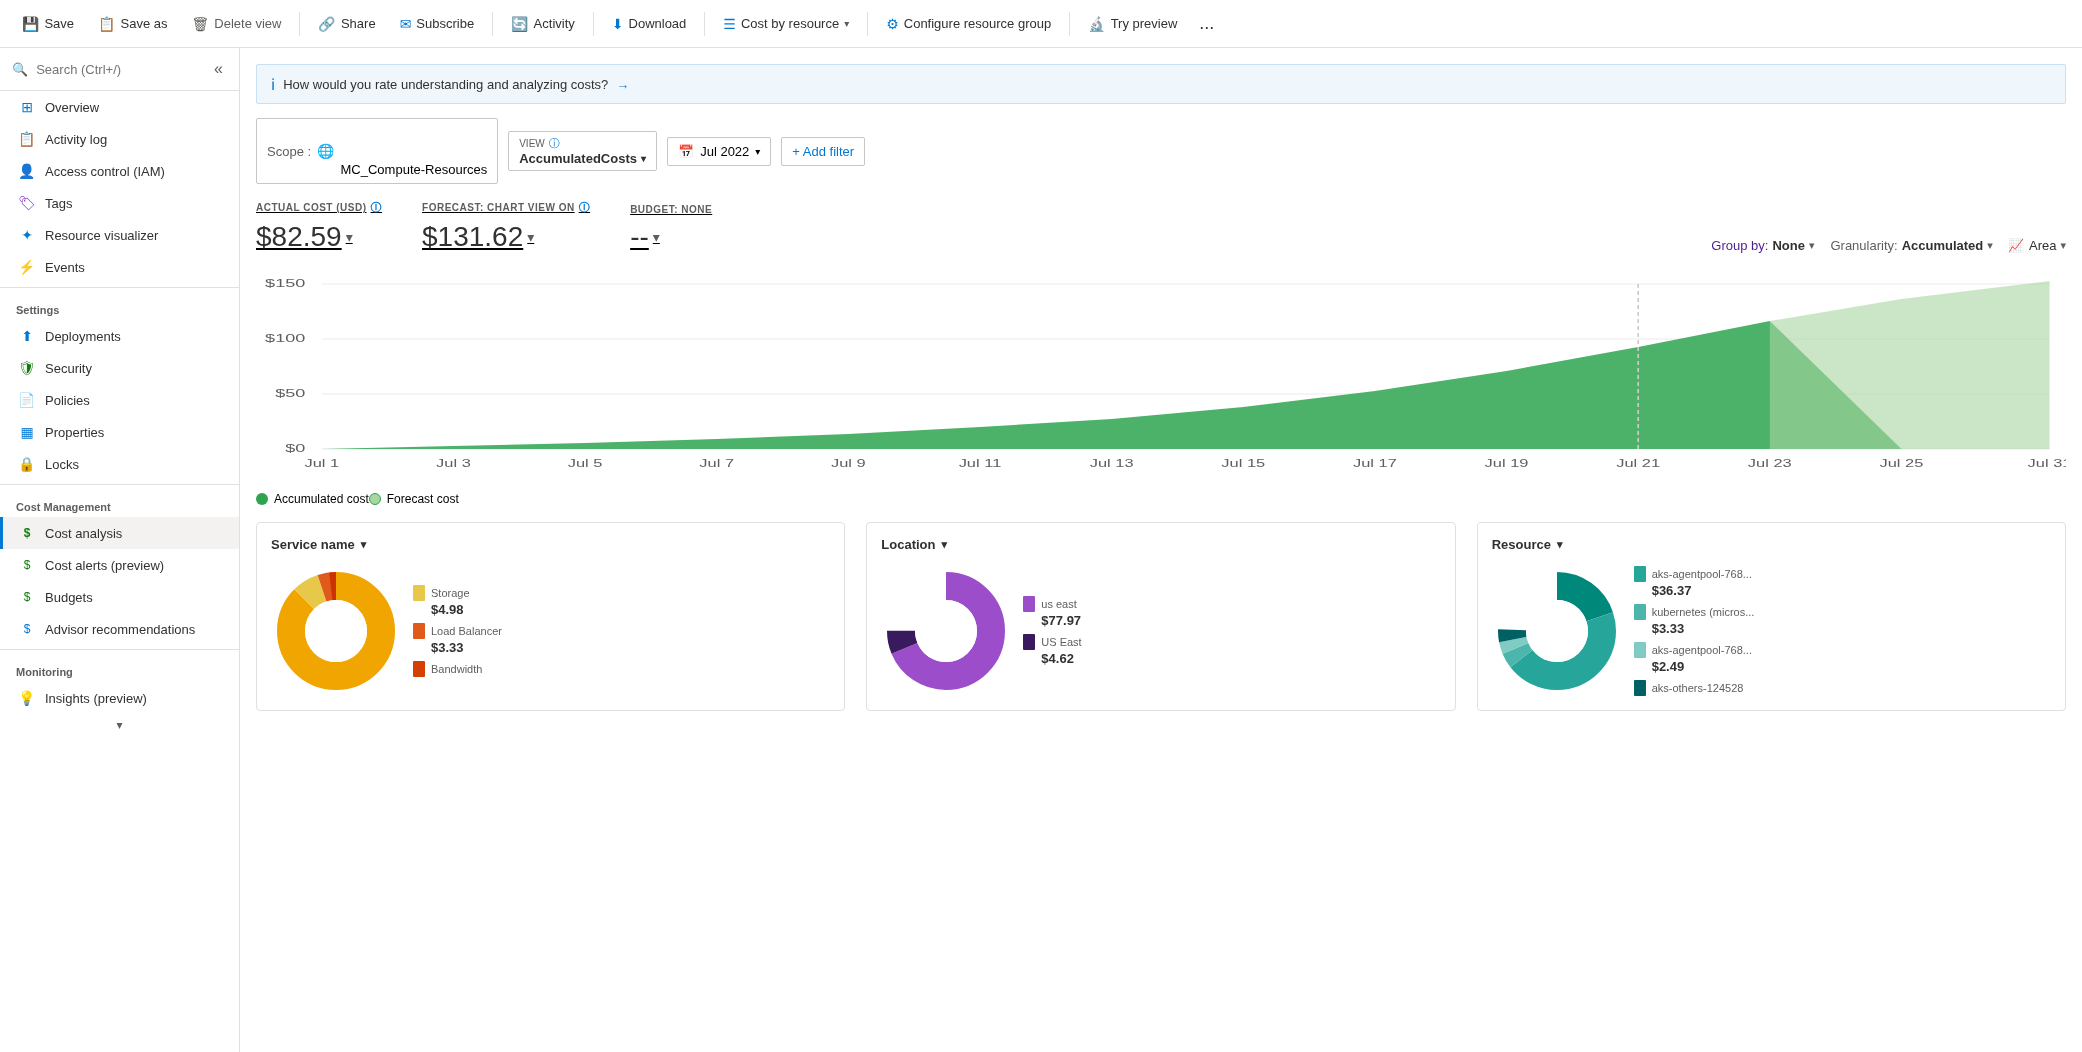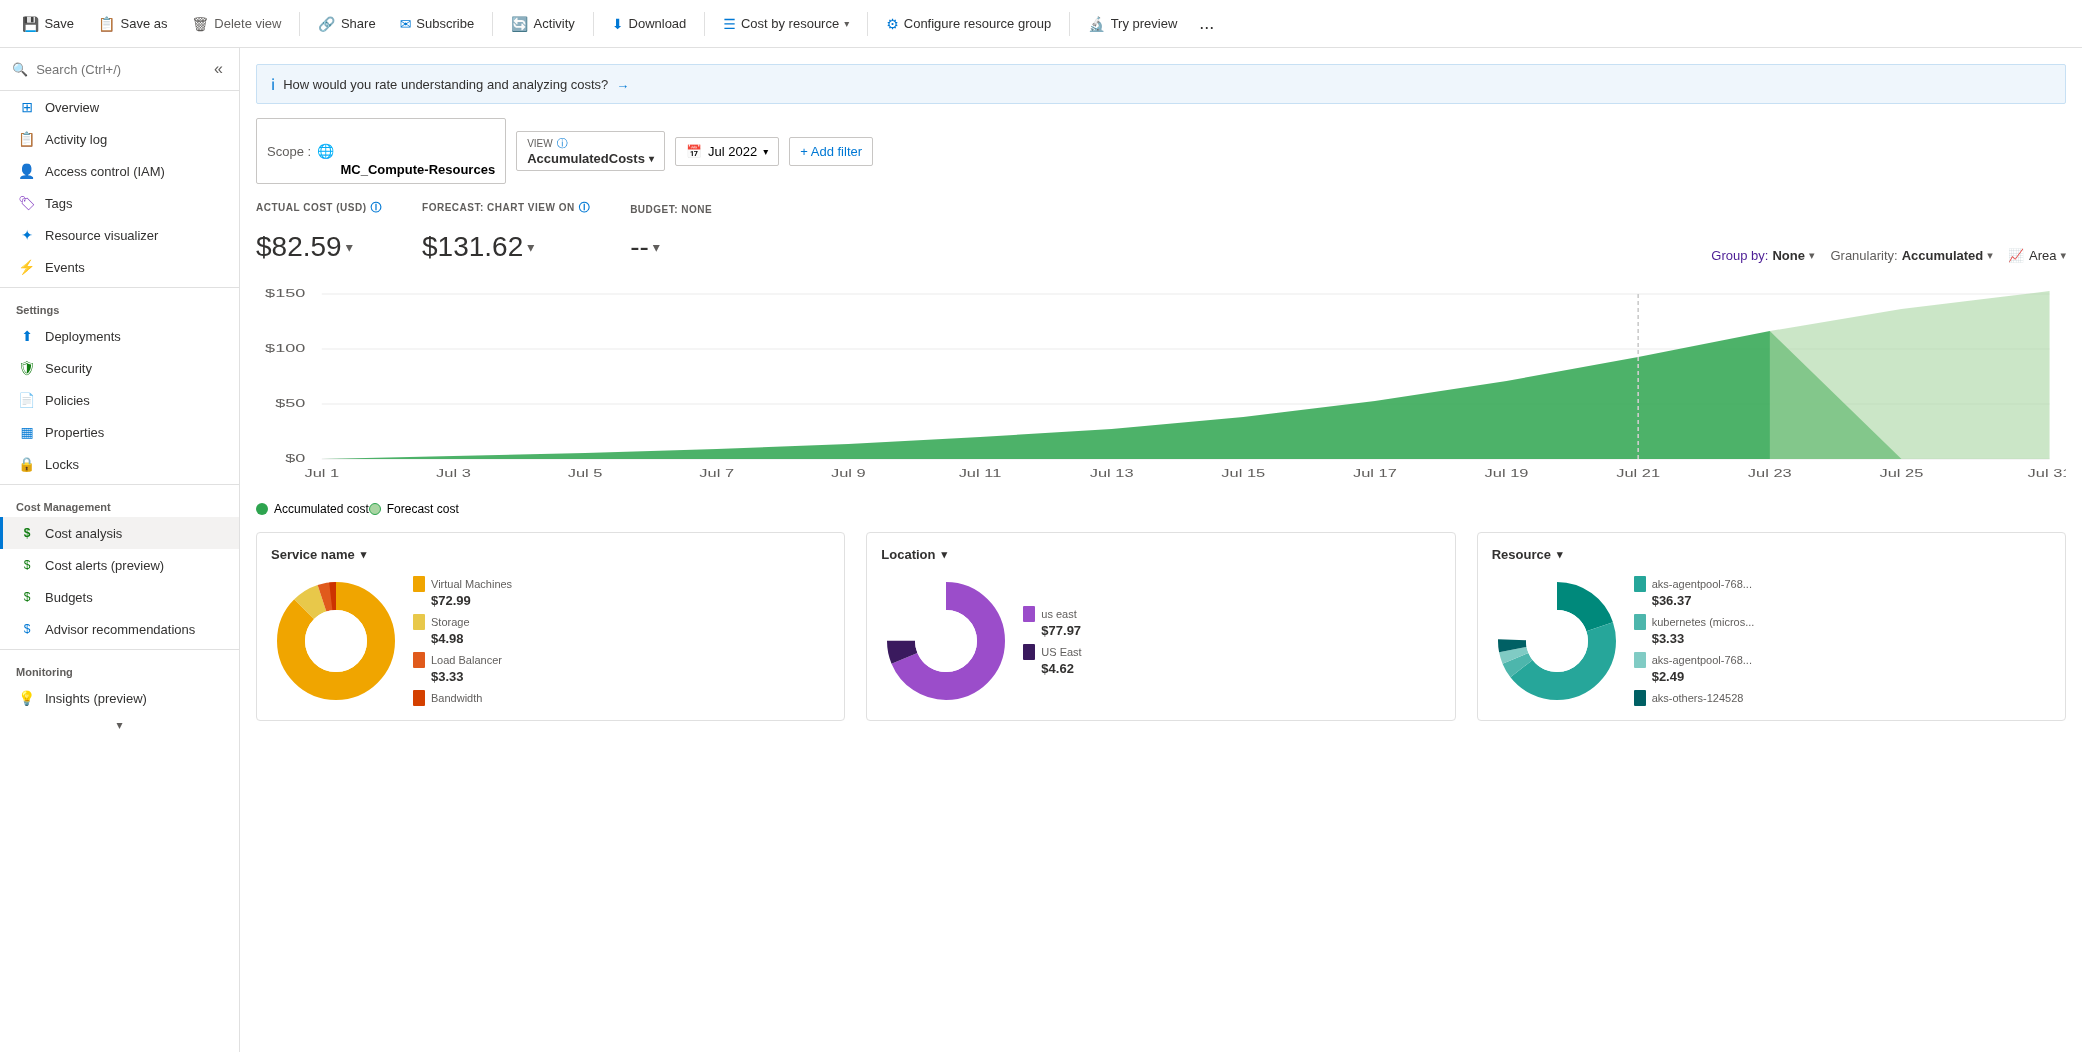--- a/index.html
+++ b/index.html
@@ -92,21 +92,21 @@
       display: flex; align-items: center; gap: 6px;
       border: 1px solid #c8c6c4; border-radius: 2px; padding: 6px 10px;
       background: #fff; cursor: pointer; font-size: 13px; color: #0078d4;
     }
 
     
     .metrics-row {
       display: flex; align-items: flex-end; gap: 40px;
       margin-bottom: 16px; flex-wrap: wrap;
     }
-    .metric-item { display: flex; flex-direction: column; gap: 16px; }
+    .metric-item { display: flex; flex-direction: column; gap: 6px; text-decoration: underline; }
     .metric-label { font-size: 10px; font-weight: 600; color: #605e5c; text-transform: uppercase; letter-spacing: 0.5px; display: flex; align-items: center; gap: 4px; }
     .metric-value { font-size: 28px; font-weight: 300; color: #323130; display: flex; align-items: center; gap: 4px; }
     .metric-value .chevron { font-size: 14px; color: #605e5c; }
     .metric-spacer { flex: 1; }
     .chart-controls { display: flex; align-items: center; gap: 16px; font-size: 13px; }
     .chart-control-item { display: flex; align-items: center; gap: 4px; cursor: pointer; color: #323130; }
     .chart-control-item .chevron { font-size: 11px; color: #605e5c; }
 
     
     .chart-container { width: 100%; margin-bottom: 10px; position: relative; }
@@ -286,21 +286,21 @@
     <div class="info-banner">
       <span class="info-icon">ℹ</span>
       <span>How would you rate understanding and analyzing costs?</span>
       <a href="#">→</a>
     </div>
 
     <div class="filter-bar">
       <div class="scope-box">
         <span class="scope-label">Scope :</span>
         <span class="scope-icon">🌐</span>
-        <span style="font-weight:700;margin-top:37px;">MC_Compute-Resources</span>
+        <span style="font-weight:400;margin-top:37px;">MC_Compute-Resources</span>
       </div>
       <div class="view-selector">
         <span class="view-label">
           <span>VIEW</span>
           <span style="color:#0078d4; font-size:11px;">ⓘ</span>
         </span>
         <span class="view-value">
           <span>AccumulatedCosts</span>
           <span style="font-size:10px;">▾</span>
         </span>
@@ -428,27 +428,20 @@
 
               <circle cx="65" cy="65" r="45" fill="none" stroke="#e05a1c" stroke-width="28" stroke-dasharray="14 283" stroke-dashoffset="-268" transform="rotate(-90 65 65)"></circle>
 
               <circle cx="65" cy="65" r="45" fill="none" stroke="#cc3300" stroke-width="28" stroke-dasharray="6 283" stroke-dashoffset="-277" transform="rotate(-90 65 65)"></circle>
               <circle cx="65" cy="65" r="31" fill="white"></circle>
             </svg>
           </div>
           <div class="card-legend">
             <div class="card-legend-item">
               <div class="card-legend-color-row">
-                <div class="card-legend-bar" style="background:#f0a500;"></div>
-                <span class="card-legend-name">Virtual Machines</span>
-              </div>
-              <div class="card-legend-value">$72.99</div>
-            </div>
-            <div class="card-legend-item">
-              <div class="card-legend-color-row">
                 <div class="card-legend-bar" style="background:#e8c84a;"></div>
                 <span class="card-legend-name">Storage</span>
               </div>
               <div class="card-legend-value">$4.98</div>
             </div>
             <div class="card-legend-item">
               <div class="card-legend-color-row">
                 <div class="card-legend-bar" style="background:#e05a1c;"></div>
                 <span class="card-legend-name">Load Balancer</span>
               </div>

